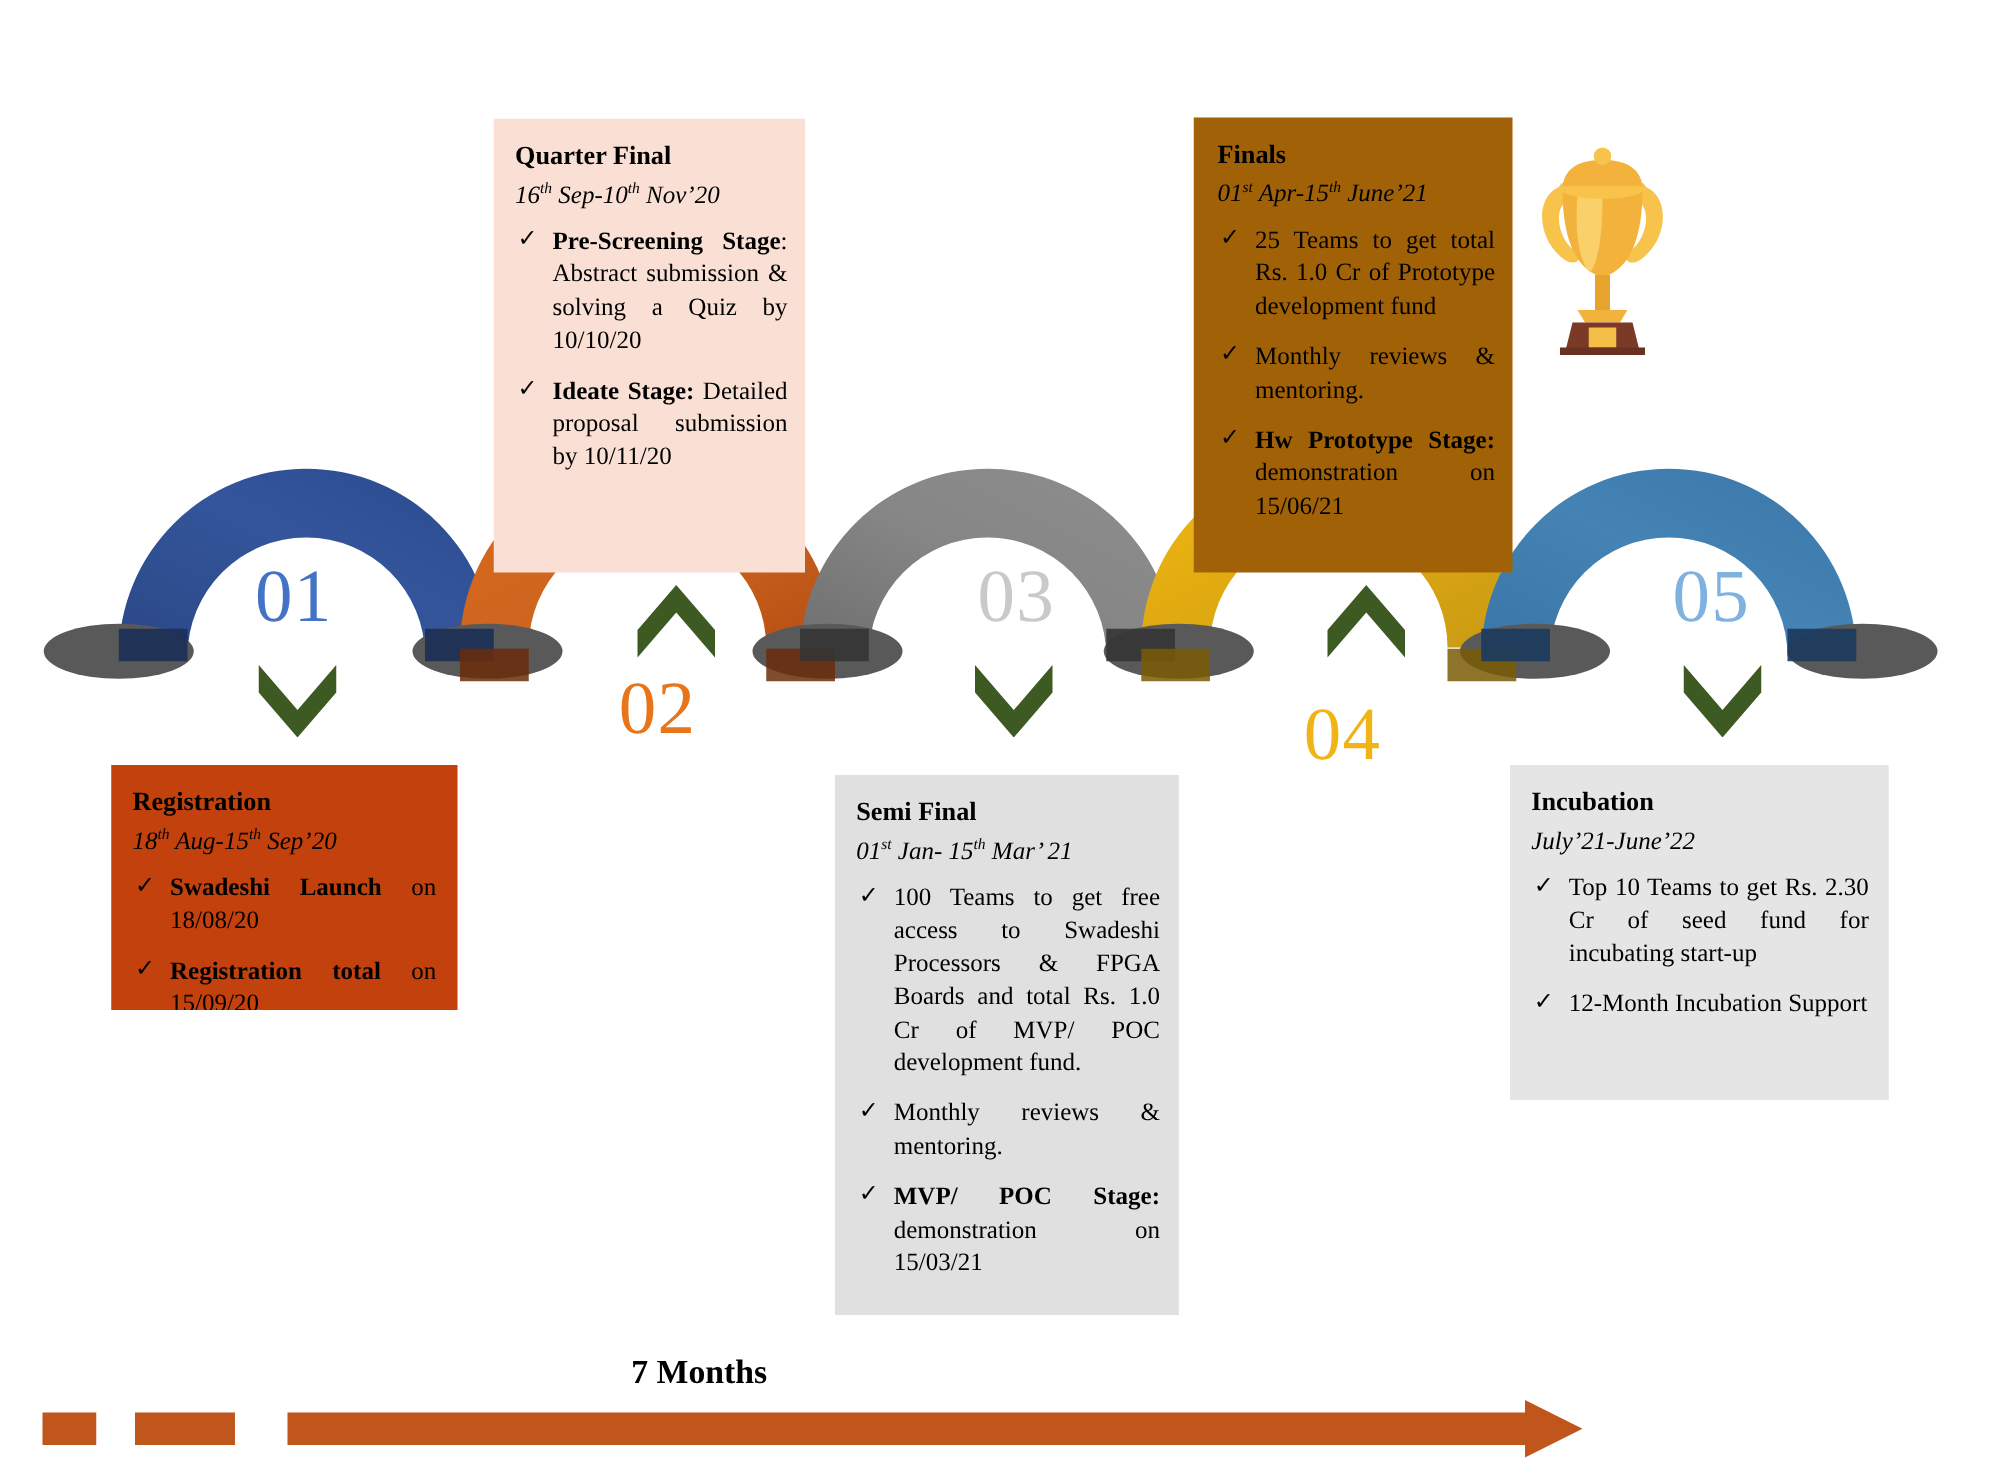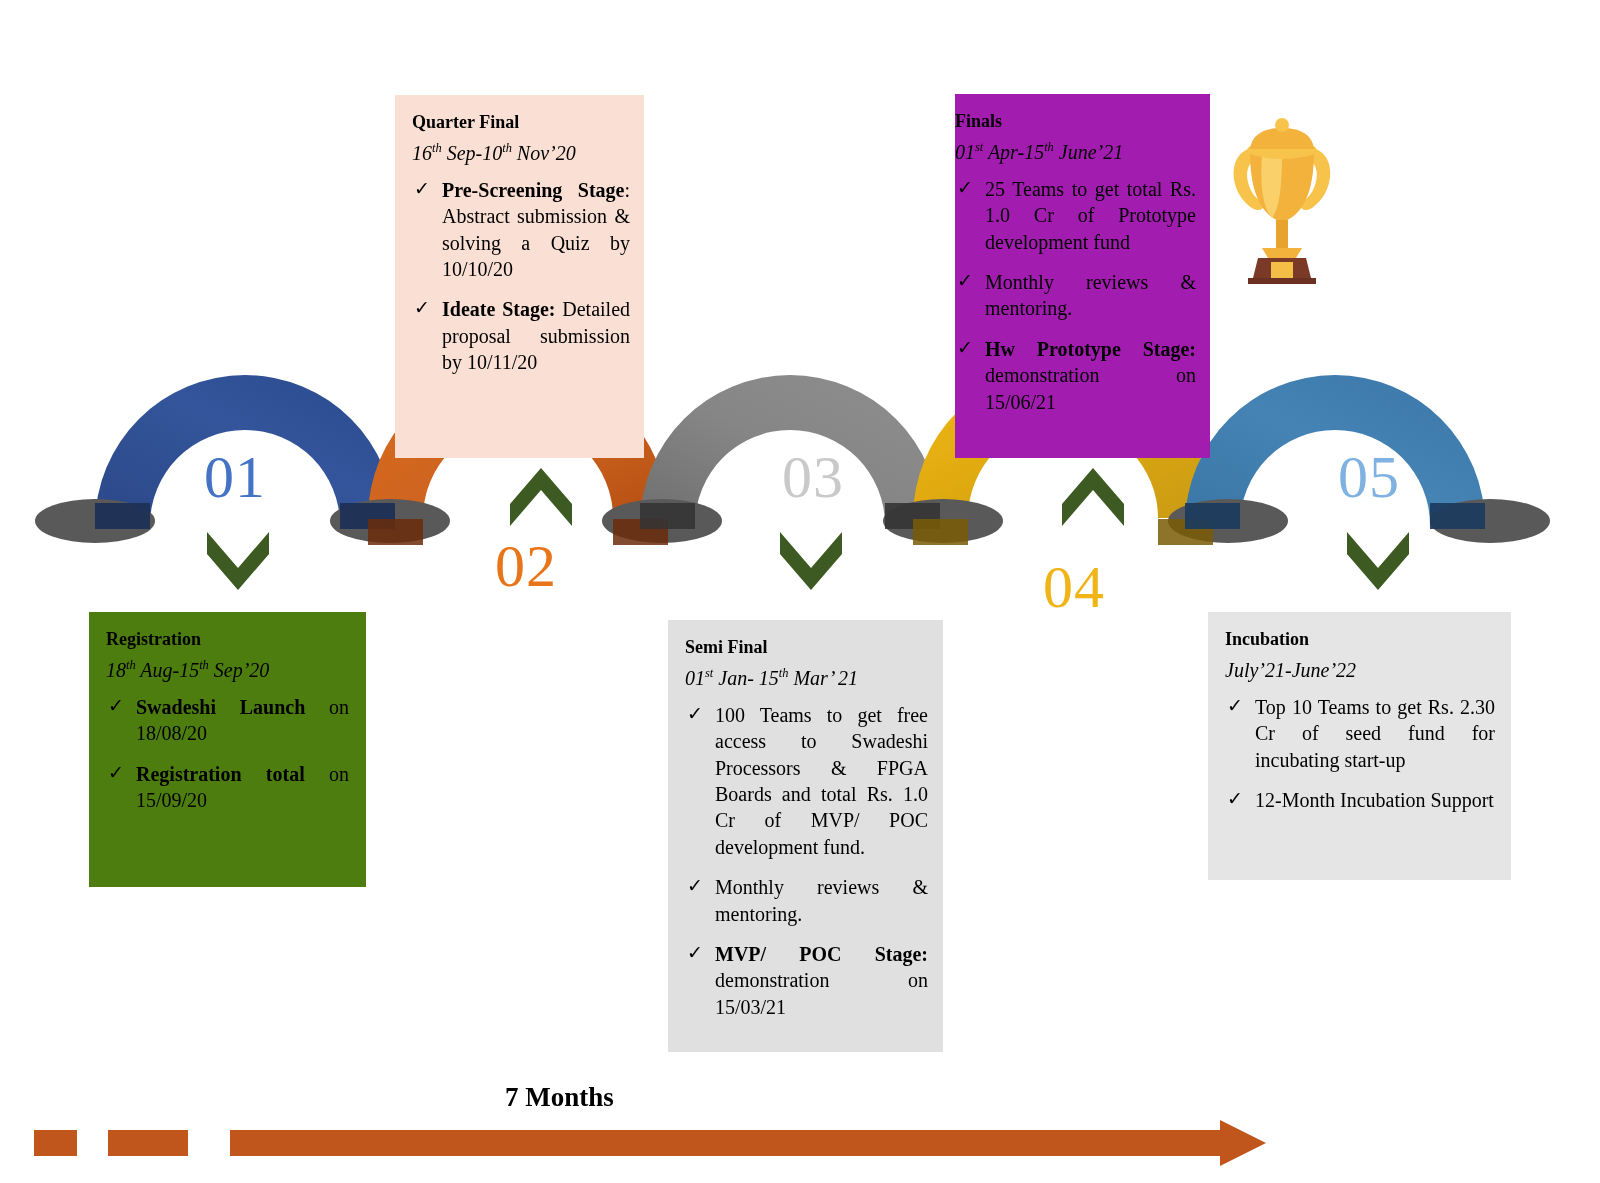--- a/index.html
+++ b/index.html
@@ -13,21 +13,21 @@
 
   
   .num{position:absolute;z-index:2;font-family:"Liberation Serif","DejaVu Serif",serif;
        font-size:60px;line-height:1;letter-spacing:1px;font-weight:400;}
 
   
   .chev{position:absolute;z-index:3;width:66px;height:62px;}
 
   
   .box{position:absolute;z-index:4;overflow:hidden;box-sizing:border-box;}
-  .box .ttl{font-weight:bold;font-size:18px;color:#000;margin:0 0 9px 0;line-height:1.1;}
+  .box .ttl{font-weight:bold;font-size:21px;color:#000;margin:0 0 9px 0;line-height:1.1;}
   .box .dates{font-style:italic;font-size:20px;color:#000;margin:0 0 12px 0;line-height:1.15;}
   .box ul{list-style:none;margin:0;padding:0;}
   .box li{position:relative;padding-left:30px;margin-bottom:14px;font-size:20px;
           line-height:1.32;text-align:justify;color:#000;}
   .box li:last-child{margin-bottom:0;}
   .box li .tick{position:absolute;left:2px;top:-1px;font-size:19px;line-height:1.32;}
   .box li b{font-weight:bold;}
   sup{font-size:0.62em;vertical-align:super;line-height:0;}
 
   
@@ -115,21 +115,21 @@
   <svg class="chev" style="left:778px;top:528px;" viewBox="0 0 66 62">
     <polygon points="2,4 33,40 64,4 64,26 33,62 2,26" fill="#3C5A22"></polygon>
     </svg>
   <svg class="chev" style="left:1060px;top:468px;" viewBox="0 0 66 62">
     <polygon points="2,58 33,22 64,58 64,36 33,0 2,36" fill="#3C5A22"></polygon>
     </svg>
   <svg class="chev" style="left:1345px;top:528px;" viewBox="0 0 66 62">
     <polygon points="2,4 33,40 64,4 64,26 33,62 2,26" fill="#3C5A22"></polygon>
     </svg>
 
-  <div class="box" style="left:89px;top:612px;width:277px;height:275px;background:#4d7c0f;padding:18px 17px 0 17px;">
+  <div class="box" style="left:89px;top:612px;width:277px;height:196px;background:#c2410c;padding:18px 17px 0 17px;">
     <div class="ttl">Registration</div>
     <div class="dates">18<sup>th</sup> Aug-15<sup>th</sup> Sep’20</div>
     <ul>
       <li><span class="tick">✓</span><span><b>Swadeshi Launch</b> on 18/08/20</span></li>
       <li><span class="tick">✓</span><span><b>Registration total</b> on 15/09/20</span></li>
     </ul>
   </div>
 
   <div class="box" style="left:395px;top:95px;width:249px;height:363px;background:#FAE0D4;padding:18px 14px 0 17px;">
     <div class="ttl">Quarter Final</div>
@@ -143,21 +143,21 @@
   <div class="box" style="left:668px;top:620px;width:275px;height:432px;background:#E0E0E0;padding:18px 15px 0 17px;">
     <div class="ttl">Semi Final</div>
     <div class="dates">01<sup>st</sup> Jan- 15<sup>th</sup> Mar’ 21</div>
     <ul>
       <li><span class="tick">✓</span><span>100 Teams to get free access to Swadeshi Processors &amp; FPGA Boards and total Rs. 1.0 Cr of MVP/ POC development fund.</span></li>
       <li><span class="tick">✓</span><span>Monthly reviews &amp; mentoring.</span></li>
       <li><span class="tick">✓</span><span><b>MVP/ POC Stage:</b> demonstration on 15/03/21</span></li>
     </ul>
   </div>
 
-  <div class="box" style="left:955px;top:94px;width:255px;height:364px;background:#a21caf;padding:18px 14px 0 0;">
+  <div class="box" style="left:955px;top:94px;width:255px;height:364px;background:#a16207;padding:18px 14px 0 19px;">
     <div class="ttl">Finals</div>
     <div class="dates">01<sup>st</sup> Apr-15<sup>th</sup> June’21</div>
     <ul>
       <li><span class="tick">✓</span><span>25 Teams to get total Rs. 1.0 Cr of Prototype development fund</span></li>
       <li><span class="tick">✓</span><span>Monthly reviews &amp; mentoring.</span></li>
       <li><span class="tick">✓</span><span><b>Hw Prototype Stage:</b> demonstration on 15/06/21</span></li>
     </ul>
   </div>
 
   <div class="box" style="left:1208px;top:612px;width:303px;height:268px;background:#e5e5e5;padding:18px 16px 0 17px;">

